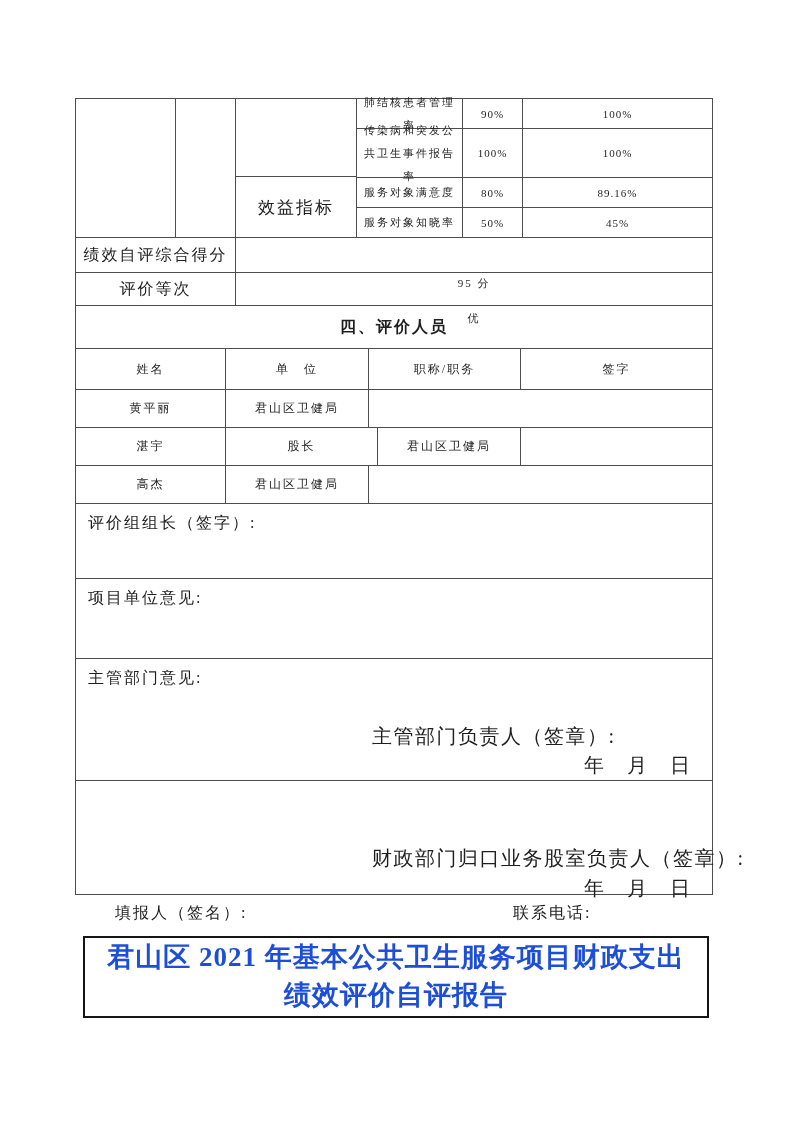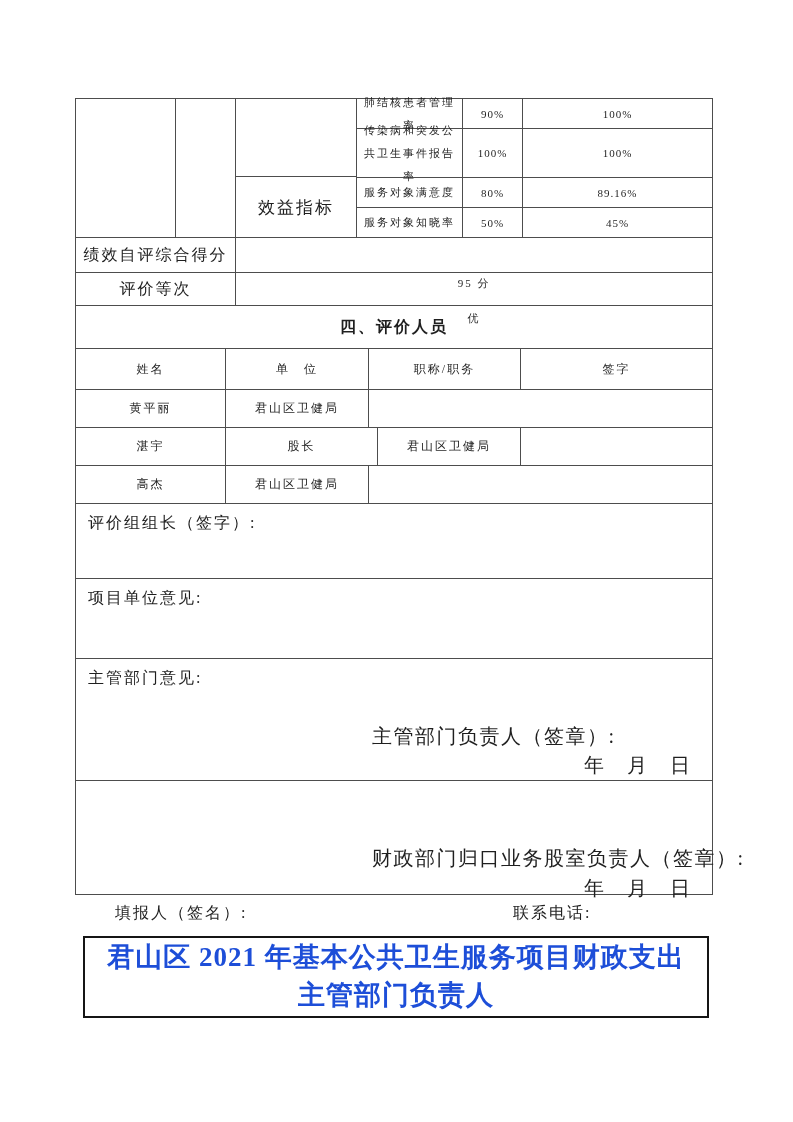--- a/index.html
+++ b/index.html
@@ -153,16 +153,16 @@
       <span class="abs-line fin-date">年　月　日</span>
     </div>
 
   </div>
 
   <div class="footer-text" id="filler-label">填报人（签名）:</div>
   <div class="footer-text" id="phone-label">联系电话:</div>
 
   <div id="title-box">
     <div>君山区 2021 年基本公共卫生服务项目财政支出</div>
-    <div>主管部门负责人</div>
+    <div>绩效评价自评报告</div>
   </div>
 
 </div>
 
 </body></html>

